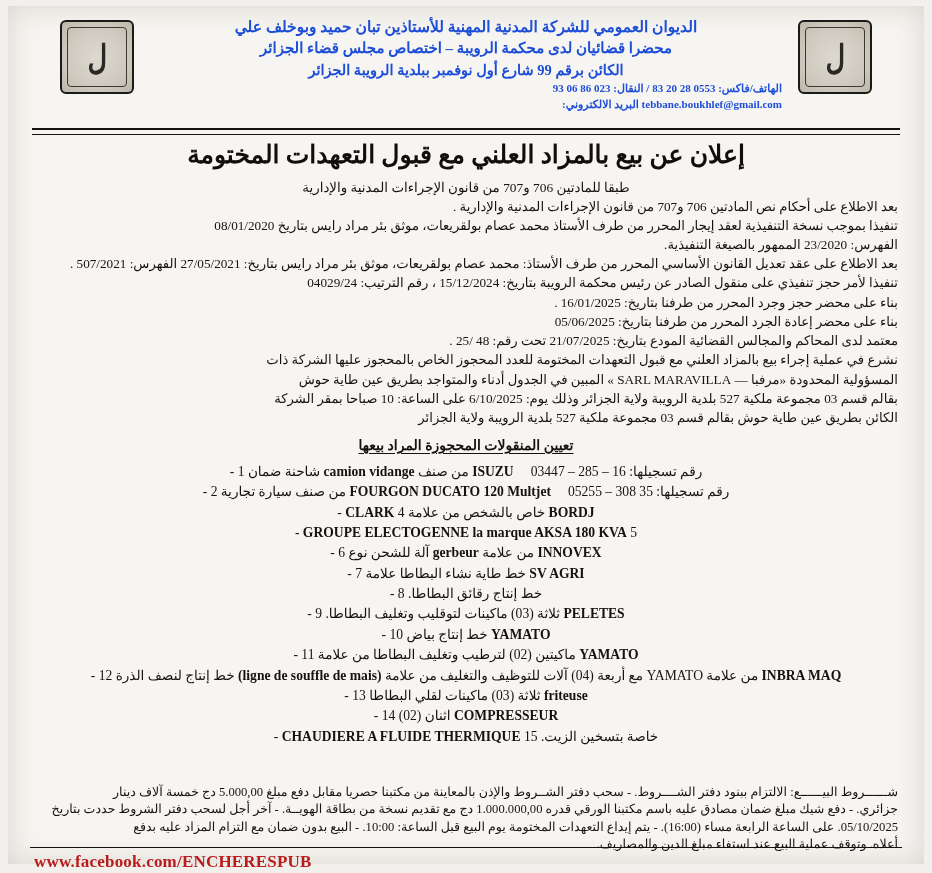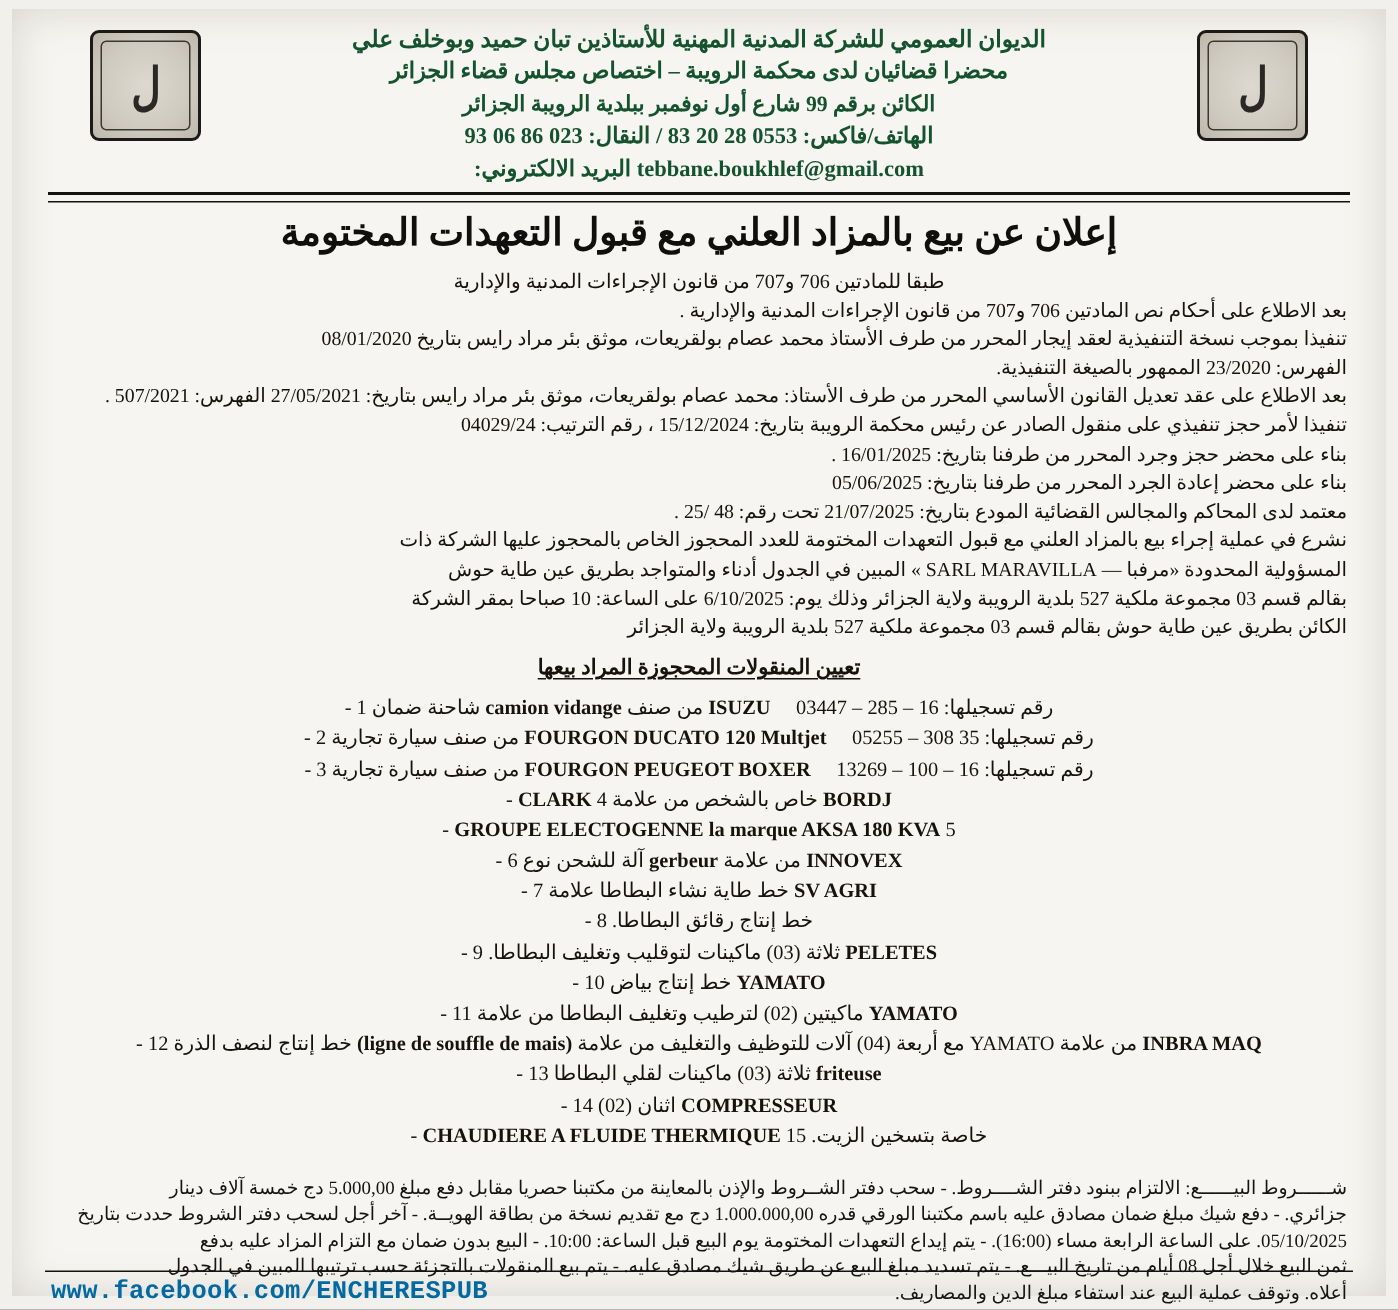--- a/index.html
+++ b/index.html
@@ -68,27 +68,27 @@
   .header-text {
     position: absolute;
     left: 90px; right: 90px; top: 0;
     text-align: center;
     direction: rtl;
   }
   .header-line {
     font-size: 15.5px;
     line-height: 1.45;
     font-weight: bold;
-    color: #14532d;
+    color: #1d4ed8;
     white-space: nowrap;
   }
   .header-line.l1 { font-size: 15.5px; }
   .header-line.l2 { font-size: 15px; }
   .header-line.l3 { font-size: 14.5px; }
-  .header-line.l4 { font-size: 15px; }
+  .header-line.l4 { font-size: 11px; text-align: right; }
   .header-line .mail {
     font-family: "Liberation Serif", serif;
     direction: ltr;
     unicode-bidi: embed;
   }
 
   .rule {
     position: absolute;
     left: 24px; right: 24px;
     height: 2px;
@@ -172,25 +172,25 @@
     line-height: 1.38;
   }
   .conditions p { margin: 0; }
 
   
   .footer {
     position: absolute;
     left: 26px;
     top: 846px;
     direction: ltr;
-    font-family: Liberation Mono, monospace;
+    font-family: Liberation Serif, serif;
     font-size: 17px;
     font-weight: bold;
     letter-spacing: 0.2px;
-    color: #0369a1;
+    color: #b91c1c;
   }
   .footer-rule {
     position: absolute;
     left: 22px; right: 22px;
     top: 841px;
     height: 1px;
     background: #14120f;
   }
 </style>
 </head>
@@ -254,28 +254,20 @@
 
         <div class="item">
           <span class="reg">رقم تسجيلها: 35 308 – 05255</span>
           &nbsp;&nbsp;&nbsp;
           <span class="lat">FOURGON DUCATO 120 Multjet</span>
           <span>من صنف</span>
           <span>سيارة تجارية</span>
           <span>2</span> -
         </div>
 
-        <div class="item">
-          <span class="reg">رقم تسجيلها: 16 – 100 – 13269</span>
-          &nbsp;&nbsp;&nbsp;
-          <span class="lat">FOURGON PEUGEOT BOXER</span>
-          <span>من صنف</span>
-          <span>سيارة تجارية</span>
-          <span>3</span> -
-        </div>
 
         <div class="item">
           <span class="lat">BORDJ</span>
           <span>خاص بالشخص من علامة</span>
           <span class="lat">CLARK</span>
           <span>4</span> -
         </div>
 
         <div class="item">
           <span class="lat">GROUPE ELECTOGENNE la marque AKSA 180 KVA</span>
@@ -348,21 +340,20 @@
       </div>
     </div>
 
     <div class="conditions">
       <p>
         <span>شــــــروط البيــــــع:</span>
         <span>الالتزام ببنود دفتر الشــــروط. - سحب دفتر الشــروط والإذن بالمعاينة من مكتبنا حصريا مقابل دفع مبلغ 5.000,00 دج خمسة آلاف دينار</span>
       </p>
       <p>جزائري. - دفع شيك مبلغ ضمان مصادق عليه باسم مكتبنا الورقي قدره 1.000.000,00 دج مع تقديم نسخة من بطاقة الهويــة. - آخر أجل لسحب دفتر الشروط حددت بتاريخ</p>
       <p>05/10/2025. على الساعة الرابعة مساء (16:00). - يتم إيداع التعهدات المختومة يوم البيع قبل الساعة: 10:00. - البيع بدون ضمان مع التزام المزاد عليه بدفع</p>
-      <p>ثمن البيع خلال أجل 08 أيام من تاريخ البيـــع. - يتم تسديد مبلغ البيع عن طريق شيك مصادق عليه. - يتم بيع المنقولات بالتجزئة حسب ترتيبها المبين في الجدول</p>
       <p>أعلاه. وتوقف عملية البيع عند استفاء مبلغ الدين والمصاريف.</p>
     </div>
 
     <div class="footer-rule"></div>
     <div class="footer">www.facebook.com/ENCHERESPUB</div>
 
   </div>
 </div>
 
 </body></html>

